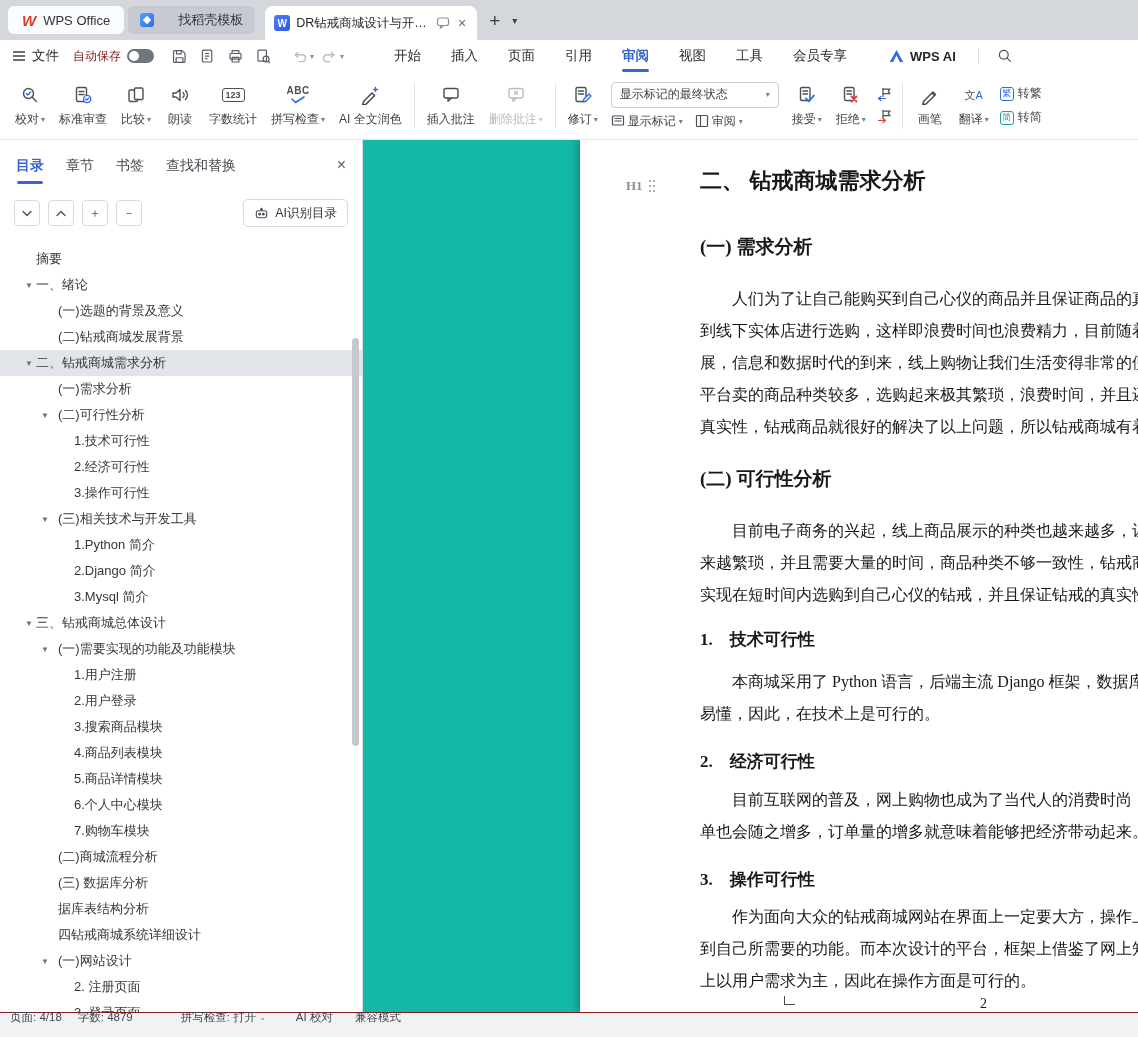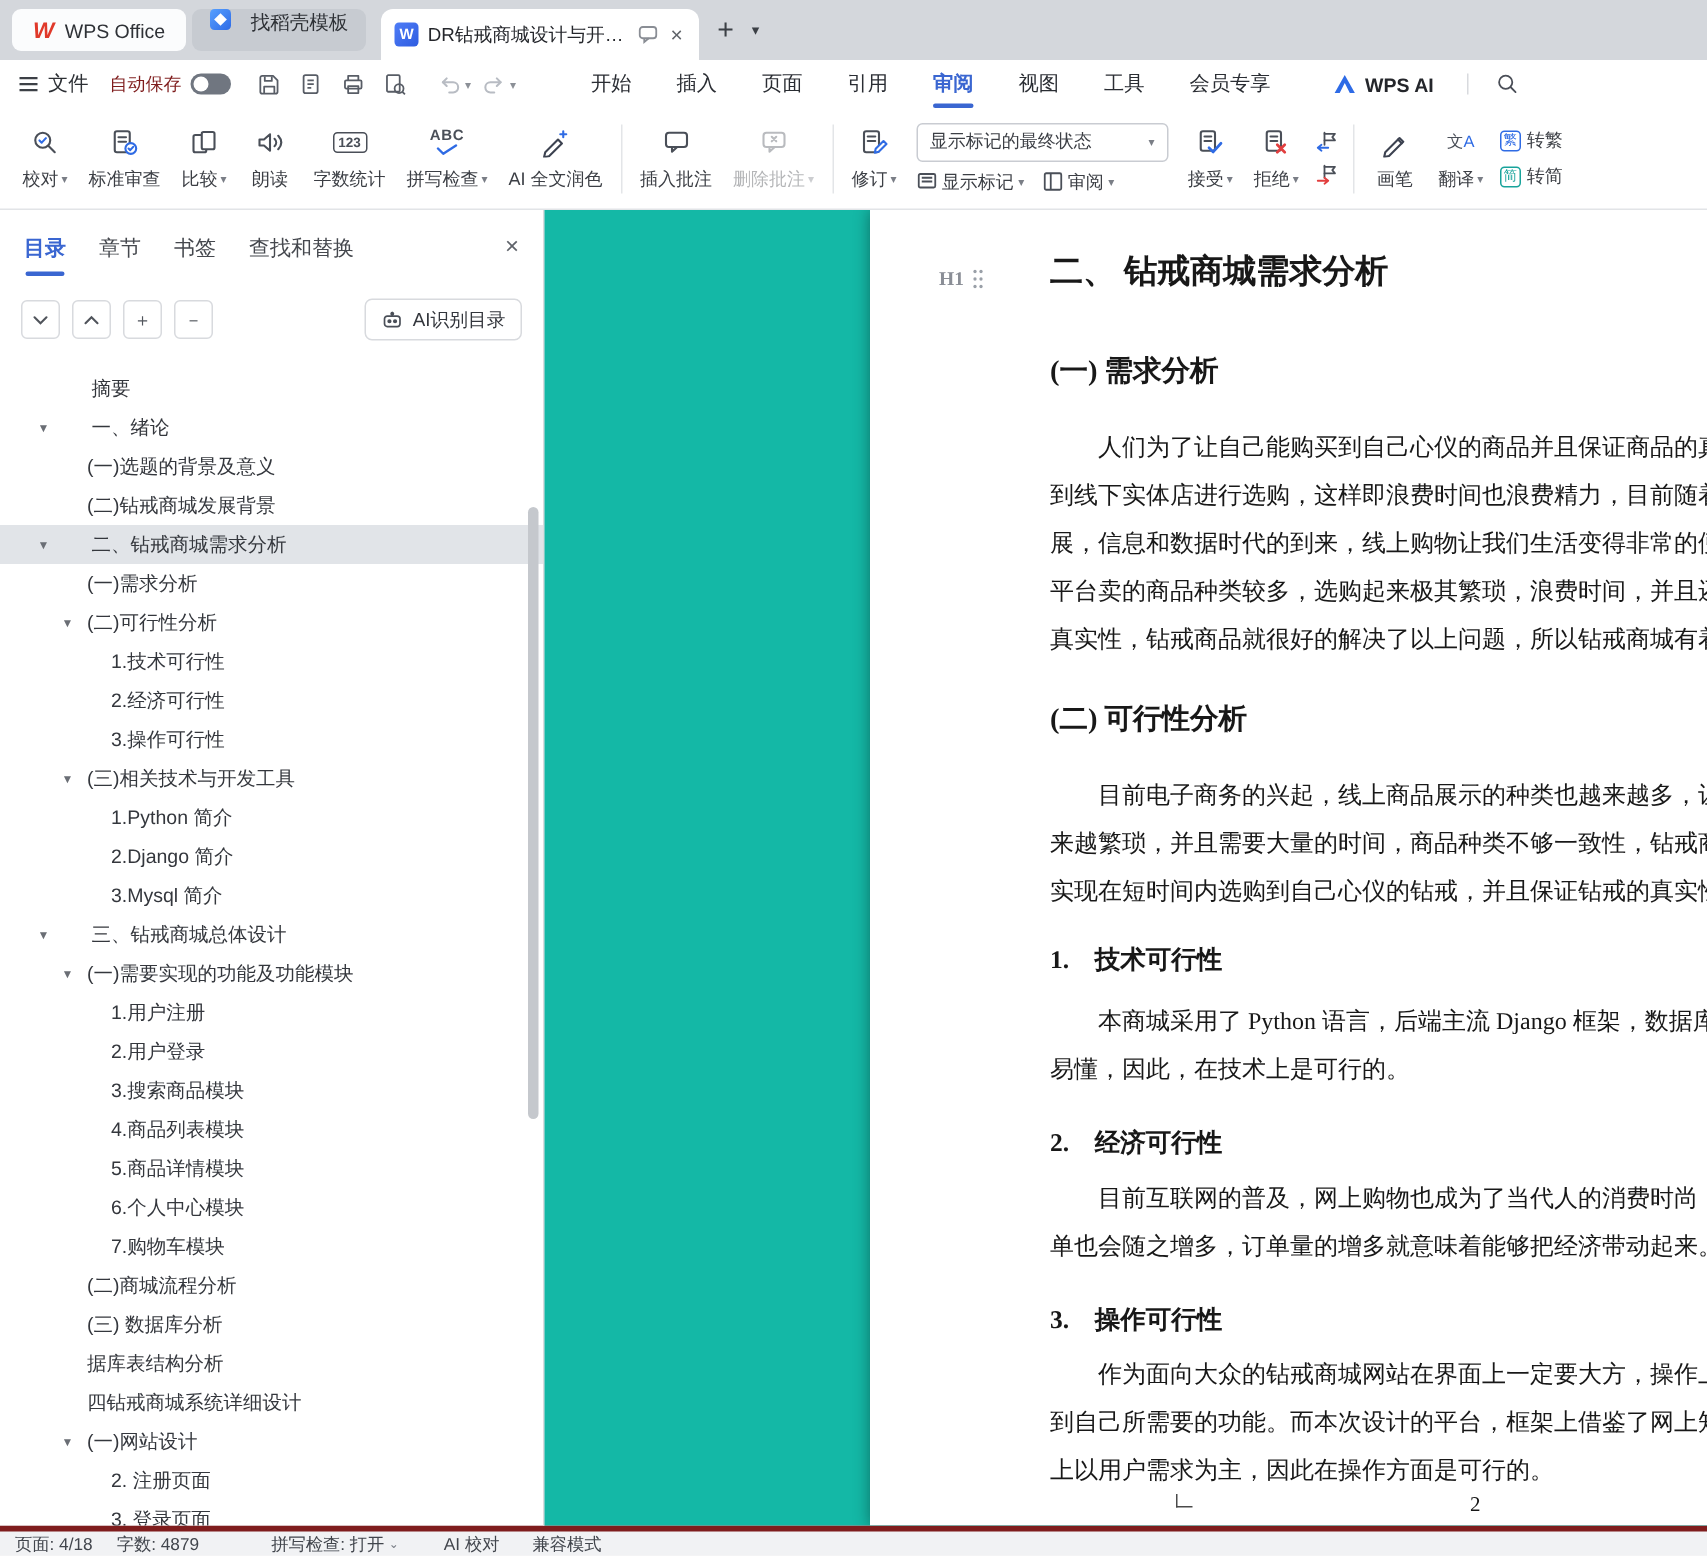--- a/index.html
+++ b/index.html
@@ -5,21 +5,21 @@
   *{margin:0;padding:0;box-sizing:border-box}
   html,body{width:1138px;height:1037px;overflow:hidden}
   body{font-family:"Liberation Sans","DejaVu Sans",sans-serif;font-size:13px;color:#33363c}
   .app{position:relative;width:1138px;height:1037px;display:flex;flex-direction:column;background:#d4d7dc}
 
   
   .tabbar{height:40px;display:flex;align-items:center;padding-left:8px;background:#d4d7dc;flex:none}
   .tab-home{height:28px;background:#fbfcfd;border-radius:6px;display:flex;align-items:center;gap:7px;padding:0 14px}
   .wps-logo{color:#e0392a;font-weight:900;font-style:italic;font-size:15px;line-height:1}
   .tab-home-label{font-size:13px;color:#2e3136}
-  .tab-docer{height:28px;background:#c7cbd1;border-radius:6px;display:flex;gap:13px;padding:0 12px;margin-left:4px}
+  .tab-docer{height:28px;background:#c7cbd1;border-radius:6px;display:flex;align-items:center;gap:24px;padding:0 12px;margin-left:4px}
   .docer-icon{width:14px;height:14px;border-radius:3px;background:linear-gradient(135deg,#57a0ff,#2e6be6);display:grid;place-items:center}
   .docer-icon i{display:block;width:6px;height:6px;background:#fff;transform:rotate(45deg)}
   .tab-doc{height:34px;margin-top:auto;margin-left:10px;width:212px;background:#fff;border-radius:8px 8px 0 0;display:flex;align-items:center;gap:6px;padding:0 9px}
   .w-icon{width:16px;height:16px;flex:none;border-radius:3px;background:linear-gradient(135deg,#4f7df7,#2e5ce0);color:#fff;font-size:10px;font-weight:bold;display:grid;place-items:center}
   .tab-doc-label{font-size:12.5px;color:#24262b;white-space:nowrap;overflow:hidden;text-overflow:ellipsis;flex:1}
   .tab-doc .mini{flex:none;color:#85898f}
   .tab-close{font-size:14px;color:#61656b;padding:0 2px}
   .tab-add{font-size:19px;color:#3c4046;margin-left:12px;line-height:1}
   .tab-list-caret{font-size:10px;color:#3c4046;margin-left:12px}
 
@@ -71,21 +71,21 @@
   .sb-tabs{height:52px;display:flex;align-items:center;gap:22px;padding:0 16px;flex:none}
   .sb-tab{font-size:14px;color:#45484e;position:relative}
   .sb-tab.active{color:#3a66d1;font-weight:700}
   .sb-tab.active::after{content:"";position:absolute;left:1px;right:1px;bottom:-9px;height:3px;background:#3a66d1;border-radius:2px}
   .sb-close{margin-left:auto;font-size:16px;color:#5f636a}
   .sb-tools{height:42px;display:flex;align-items:center;gap:8px;padding:0 14px;flex:none}
   .tool-btn{width:26px;height:26px;border:1px solid #d8dade;border-radius:4px;background:#fff;display:grid;place-items:center;color:#51555c;font-size:12px}
   .ai-toc-btn{margin-left:auto;height:28px;border:1px solid #d8dade;border-radius:5px;background:#fff;display:flex;align-items:center;gap:6px;padding:13px 10px;font-size:12.5px;color:#33363c}
   .toc{flex:1;overflow:hidden;padding-top:12px}
   .toc-row{height:26px;display:flex;align-items:center;font-size:13px;color:#34373d;position:relative;white-space:nowrap}
-  .toc-row.lvl0{padding-left:61px}
+  .toc-row.lvl0{padding-left:36px}
   .toc-row.lvl1{padding-left:58px}
   .toc-row.lvl2{padding-left:74px}
   .toc-row.selected{background:#e1e4e8}
   .arrow-icon{display:none;position:absolute;font-size:8px;color:#6a6e75;top:9px}
   .toc-row.arrow .arrow-icon{display:block}
   .lvl0 .arrow-icon{left:25px}.lvl1 .arrow-icon{left:41px}
   .sb-scroll{position:absolute;right:3px;top:198px;width:7px;height:408px;border-radius:4px;background:#c5c8cd}
 
   
   .docarea{flex:1;position:relative;background:#14b8a6;overflow:hidden}
@@ -98,21 +98,21 @@
   .h3{position:absolute;left:120px;font-size:17px;font-weight:700;white-space:nowrap}
   .h3a{top:488px}.h3b{top:610px}.h3c{top:728px}
   .para{position:absolute;left:120px;font-size:16px;line-height:32px}
   .para .line{white-space:nowrap}
   .para .line:first-child{text-indent:2em}
   .p1{top:143px}.p2{top:375px}.p3{top:526px}.p4{top:644px}.p5{top:761px}
   .corner-mark{position:absolute;left:204px;top:856px;width:11px;height:9px;border-left:1.5px solid #4a4a4a;border-bottom:1.5px solid #4a4a4a}
   .page-num{position:absolute;left:400px;top:856px;font-size:14px}
 
   
-  .statusbar{height:20px;background:#f1f2f4;border-top:4px solid #7f1d1d;display:flex;align-items:flex-end;padding:0 10px;font-size:11.5px;color:#41454c;flex:none}
+  .statusbar{height:20px;background:#f1f2f4;border-top:1px solid #7f1d1d;display:flex;align-items:flex-end;padding:12px 10px;font-size:11.5px;color:#41454c;flex:none}
   .st{white-space:nowrap}
   .st-words{margin-left:16px}
   .st-spell{margin-left:48px;display:flex;align-items:center;gap:3px}
   .st-ai{margin-left:30px}
   .st-compat{margin-left:22px}
   svg{display:block}
 </style>
 </head>
 <body>
 

